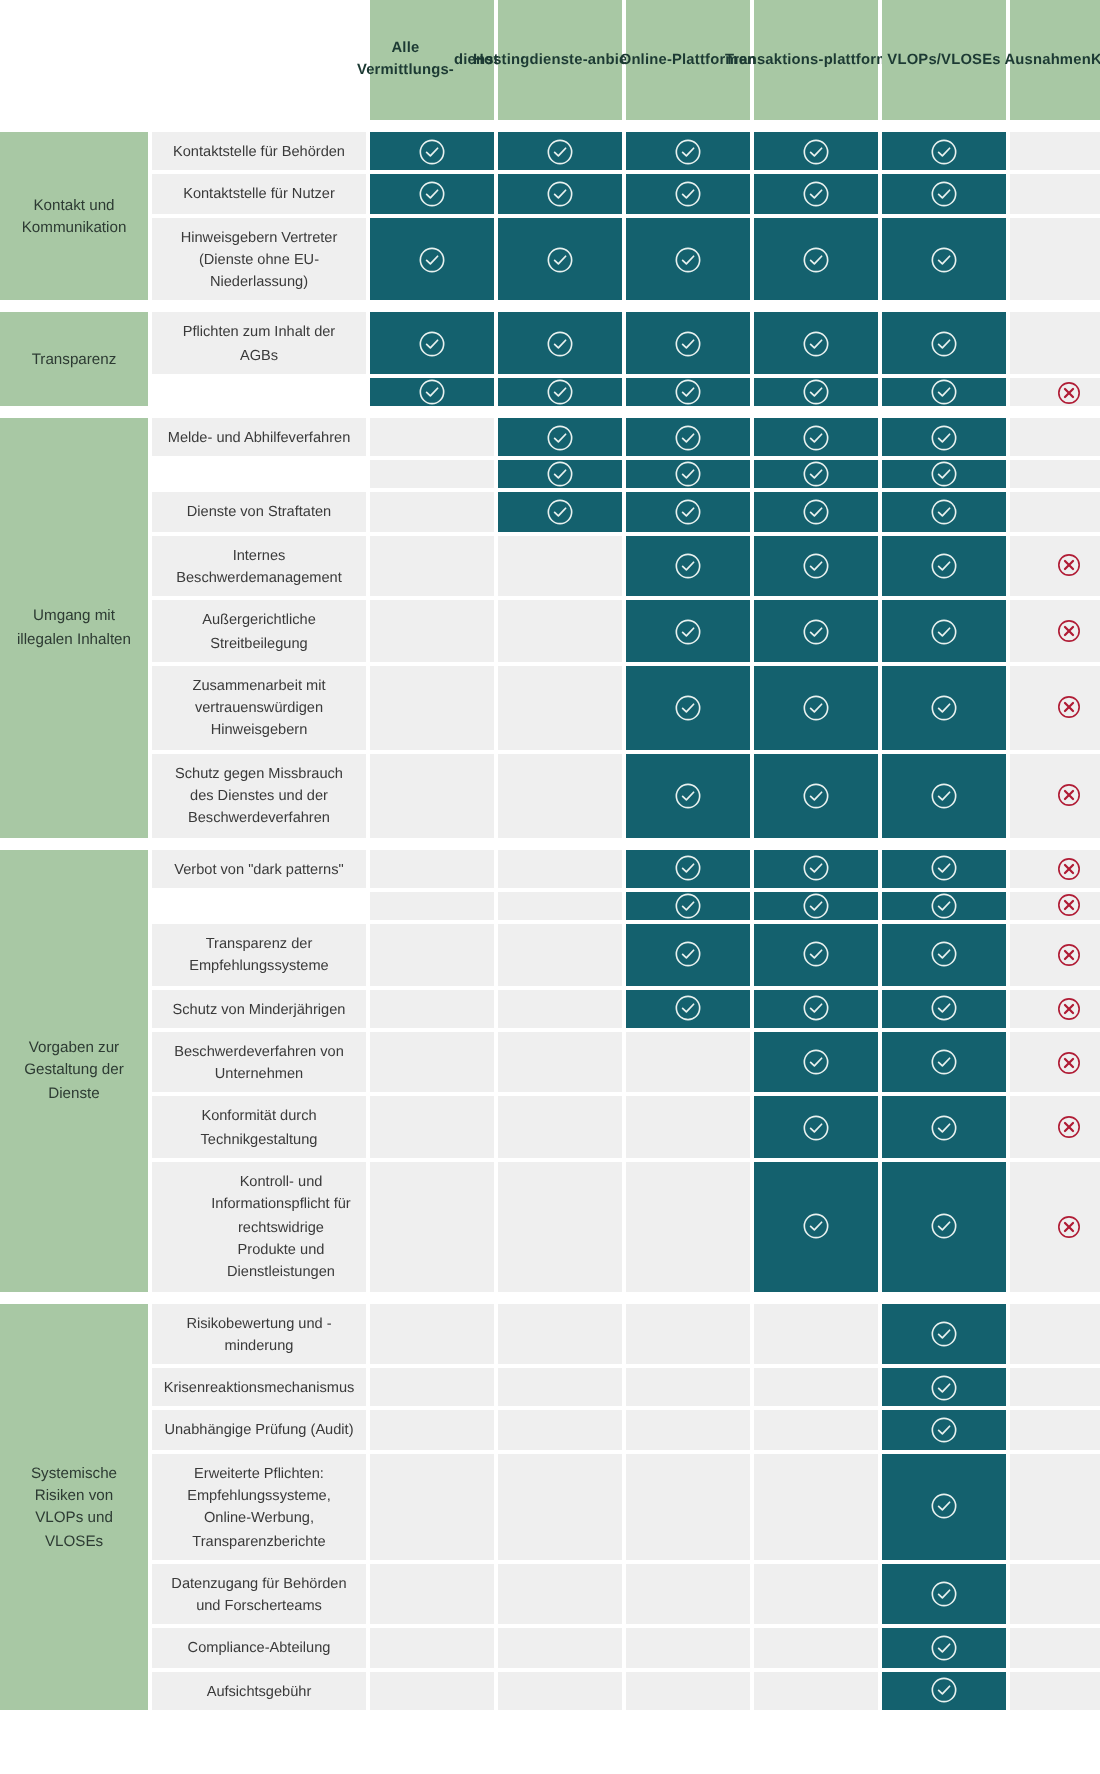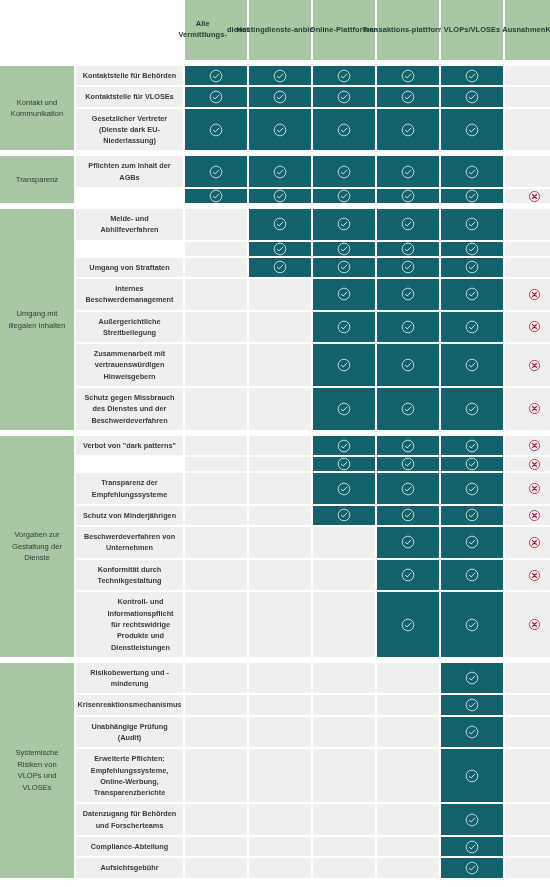--- a/index.html
+++ b/index.html
@@ -74,21 +74,20 @@
   .row-label {
     background: #efefef;
     color: #3a3a3a;
     font-size: 7.3px;
     line-height: 1.55;
     display: flex;
     align-items: center;
     justify-content: center;
     text-align: center;
     padding: 4px 6px;
-    font-weight: bold;
   }
   .cell {
     background: #efefef;
     display: flex;
     align-items: center;
     justify-content: center;
   }
   .cell.on {
     background: #14616e;
   }
@@ -160,21 +159,21 @@
               <path d="M7.4 12.3 L10.6 15.3 L16.8 8.8" fill="none" stroke="#e8f1ef" stroke-width="1.5" stroke-linecap="round" stroke-linejoin="round"></path>
             </svg>
           </div>
           <div class="cell on" style="grid-area: 1 / 7;">
             <svg viewBox="0 0 24 24" width="14" height="14" class="ic">
               <circle cx="12" cy="12" r="10" fill="none" stroke="#e8f1ef" stroke-width="1.4"></circle>
               <path d="M7.4 12.3 L10.6 15.3 L16.8 8.8" fill="none" stroke="#e8f1ef" stroke-width="1.5" stroke-linecap="round" stroke-linejoin="round"></path>
             </svg>
           </div>
           <div class="cell" style="grid-area: 1 / 8;"></div>
-          <div class="row-label" style="grid-area: 2 / 2;">Kontaktstelle für VLOSEs</div>
+          <div class="row-label" style="grid-area: 2 / 2;">Kontaktstelle für Nutzer</div>
           <div class="cell on" style="grid-area: 2 / 3;">
             <svg viewBox="0 0 24 24" width="14" height="14" class="ic">
               <circle cx="12" cy="12" r="10" fill="none" stroke="#e8f1ef" stroke-width="1.4"></circle>
               <path d="M7.4 12.3 L10.6 15.3 L16.8 8.8" fill="none" stroke="#e8f1ef" stroke-width="1.5" stroke-linecap="round" stroke-linejoin="round"></path>
             </svg>
           </div>
           <div class="cell on" style="grid-area: 2 / 4;">
             <svg viewBox="0 0 24 24" width="14" height="14" class="ic">
               <circle cx="12" cy="12" r="10" fill="none" stroke="#e8f1ef" stroke-width="1.4"></circle>
               <path d="M7.4 12.3 L10.6 15.3 L16.8 8.8" fill="none" stroke="#e8f1ef" stroke-width="1.5" stroke-linecap="round" stroke-linejoin="round"></path>
@@ -192,21 +191,21 @@
               <path d="M7.4 12.3 L10.6 15.3 L16.8 8.8" fill="none" stroke="#e8f1ef" stroke-width="1.5" stroke-linecap="round" stroke-linejoin="round"></path>
             </svg>
           </div>
           <div class="cell on" style="grid-area: 2 / 7;">
             <svg viewBox="0 0 24 24" width="14" height="14" class="ic">
               <circle cx="12" cy="12" r="10" fill="none" stroke="#e8f1ef" stroke-width="1.4"></circle>
               <path d="M7.4 12.3 L10.6 15.3 L16.8 8.8" fill="none" stroke="#e8f1ef" stroke-width="1.5" stroke-linecap="round" stroke-linejoin="round"></path>
             </svg>
           </div>
           <div class="cell" style="grid-area: 2 / 8;"></div>
-          <div class="row-label" style="grid-area: 3 / 2;">Gesetzlicher Vertreter (Dienste dark EU-Niederlassung)</div>
+          <div class="row-label" style="grid-area: 3 / 2;">Hinweisgebern Vertreter (Dienste ohne EU-Niederlassung)</div>
           <div class="cell on" style="grid-area: 3 / 3;">
             <svg viewBox="0 0 24 24" width="14" height="14" class="ic">
               <circle cx="12" cy="12" r="10" fill="none" stroke="#e8f1ef" stroke-width="1.4"></circle>
               <path d="M7.4 12.3 L10.6 15.3 L16.8 8.8" fill="none" stroke="#e8f1ef" stroke-width="1.5" stroke-linecap="round" stroke-linejoin="round"></path>
             </svg>
           </div>
           <div class="cell on" style="grid-area: 3 / 4;">
             <svg viewBox="0 0 24 24" width="14" height="14" class="ic">
               <circle cx="12" cy="12" r="10" fill="none" stroke="#e8f1ef" stroke-width="1.4"></circle>
               <path d="M7.4 12.3 L10.6 15.3 L16.8 8.8" fill="none" stroke="#e8f1ef" stroke-width="1.5" stroke-linecap="round" stroke-linejoin="round"></path>
@@ -355,21 +354,21 @@
               <path d="M7.4 12.3 L10.6 15.3 L16.8 8.8" fill="none" stroke="#e8f1ef" stroke-width="1.5" stroke-linecap="round" stroke-linejoin="round"></path>
             </svg>
           </div>
           <div class="cell on" style="grid-area: 2 / 7;">
             <svg viewBox="0 0 24 24" width="14" height="14" class="ic">
               <circle cx="12" cy="12" r="10" fill="none" stroke="#e8f1ef" stroke-width="1.4"></circle>
               <path d="M7.4 12.3 L10.6 15.3 L16.8 8.8" fill="none" stroke="#e8f1ef" stroke-width="1.5" stroke-linecap="round" stroke-linejoin="round"></path>
             </svg>
           </div>
           <div class="cell" style="grid-area: 2 / 8;"></div>
-          <div class="row-label" style="grid-area: 3 / 2;">Umgang von Straftaten</div>
+          <div class="row-label" style="grid-area: 3 / 2;">Dienste von Straftaten</div>
           <div class="cell" style="grid-area: 3 / 3;"></div>
           <div class="cell on" style="grid-area: 3 / 4;">
             <svg viewBox="0 0 24 24" width="14" height="14" class="ic">
               <circle cx="12" cy="12" r="10" fill="none" stroke="#e8f1ef" stroke-width="1.4"></circle>
               <path d="M7.4 12.3 L10.6 15.3 L16.8 8.8" fill="none" stroke="#e8f1ef" stroke-width="1.5" stroke-linecap="round" stroke-linejoin="round"></path>
             </svg>
           </div>
           <div class="cell on" style="grid-area: 3 / 5;">
             <svg viewBox="0 0 24 24" width="14" height="14" class="ic">
               <circle cx="12" cy="12" r="10" fill="none" stroke="#e8f1ef" stroke-width="1.4"></circle>

